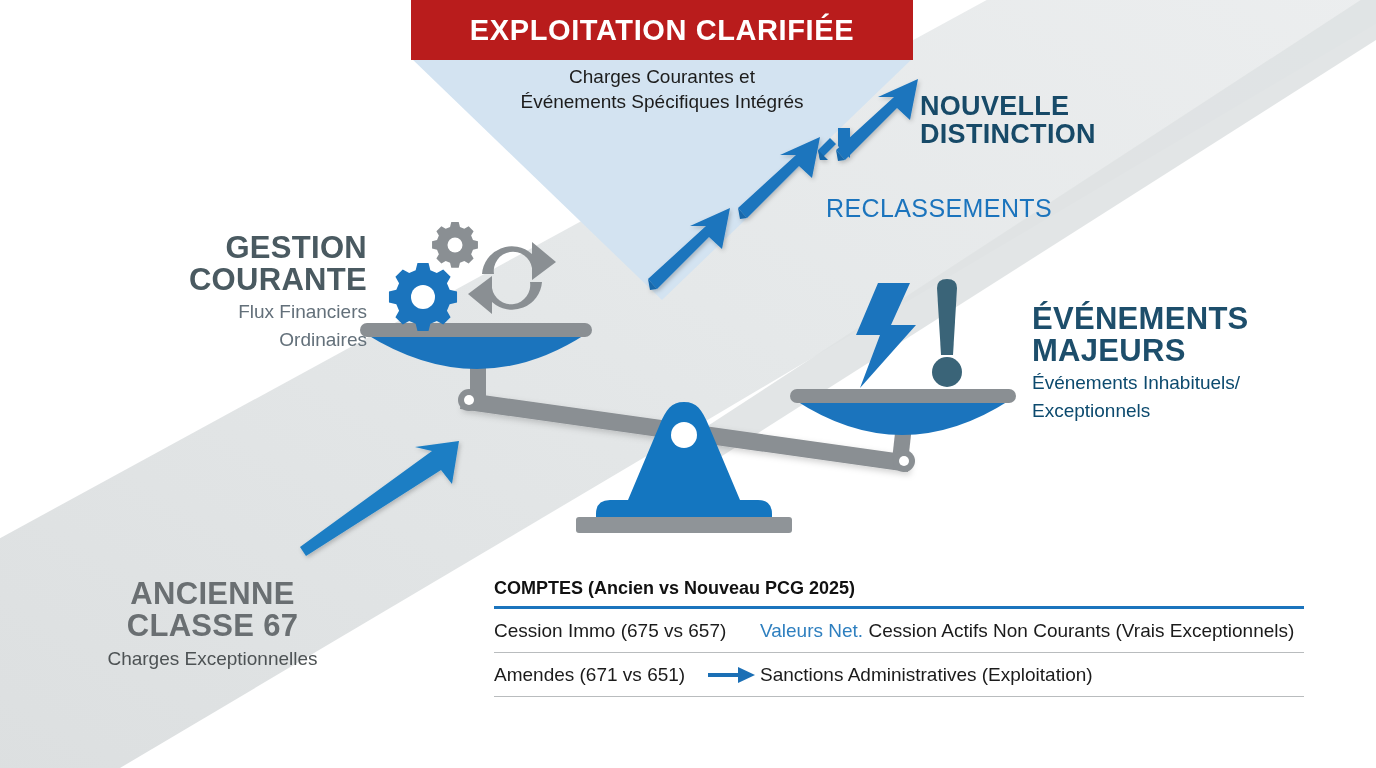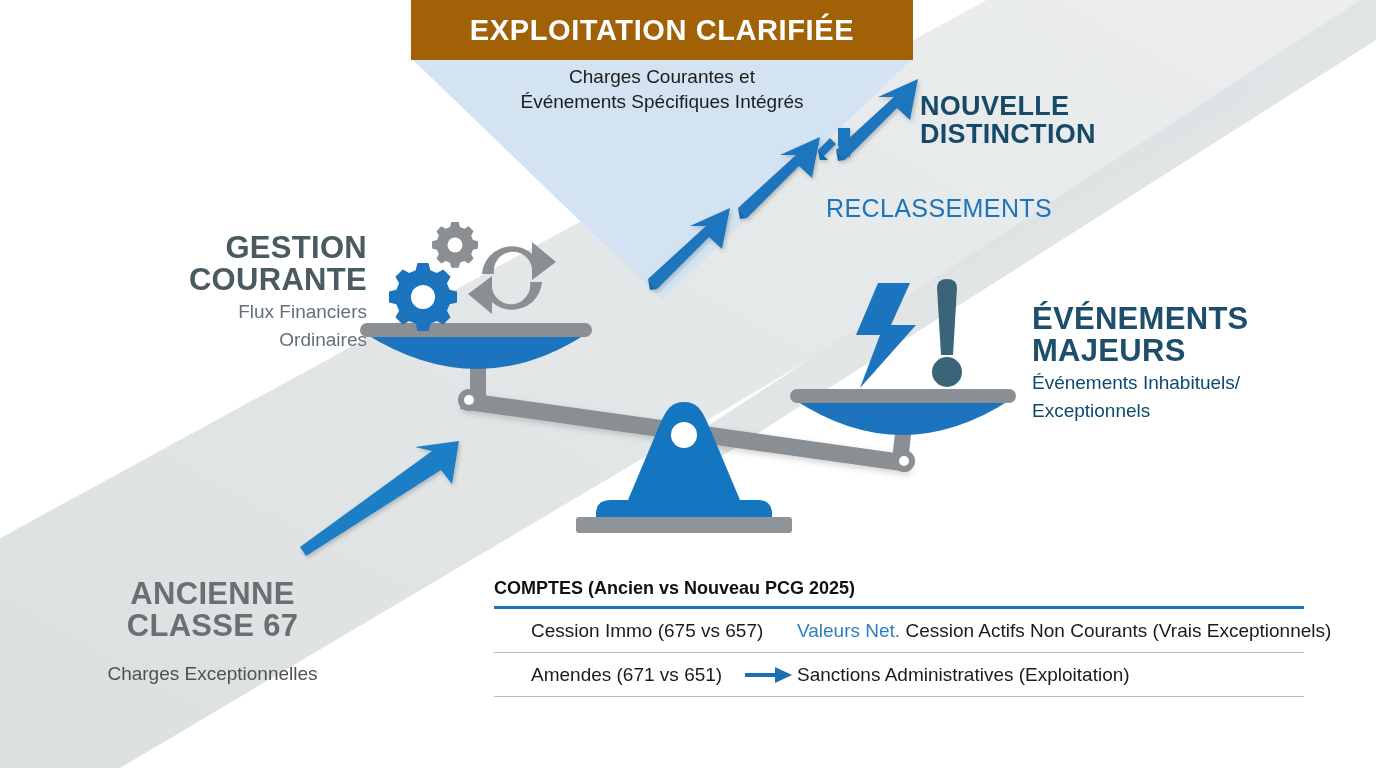--- a/index.html
+++ b/index.html
@@ -11,21 +11,21 @@
     position:relative;
   }
   #stage{position:absolute;left:0;top:0;width:1376px;height:768px;}
   #bg{position:absolute;left:0;top:0;width:1376px;height:768px;}
 
   .abs{position:absolute;}
 
   
   #banner{
     left:411px;top:0;width:502px;height:60px;
-    background:#a16207;
+    background:#b91c1c;
     display:flex;align-items:center;justify-content:center;
     z-index:6;
   }
   #banner-title{
     color:#ffffff;
     font-size:29px;
     font-weight:bold;
     letter-spacing:.6px;
     white-space:nowrap;
   }
@@ -54,21 +54,21 @@
     text-align:left;z-index:6;
   }
   #lbl-evenements .bigtitle{font-size:31px;color:#1d4e6b;}
   #lbl-evenements .subtitle{font-size:19px;color:#0c4a6e;margin-top:5px;}
 
   #lbl-ancienne{
     left:40px;top:578px;width:345px;
     text-align:center;z-index:6;
   }
   #lbl-ancienne .bigtitle{font-size:31px;color:#6a6f72;}
-  #lbl-ancienne .subtitle{font-size:19px;color:#4d5254;margin-top:21px;}
+  #lbl-ancienne .subtitle{font-size:19px;color:#4d5254;margin-top:6px;}
 
   #lbl-nouvelle{
     left:920px;top:92px;width:260px;
     text-align:left;z-index:6;
   }
   #lbl-nouvelle .bigtitle{font-size:27px;color:#174a68;}
 
   #lbl-reclassements{
     left:826px;top:194px;
     font-size:25px;font-weight:normal;color:#1b74bd;
@@ -86,21 +86,21 @@
   #table-rule{height:3px;background:#1b74bd;width:100%;}
   .trow{
     display:flex;align-items:center;
     height:43px;
     border-bottom:1px solid #b9bcbe;
     font-size:19px;
     color:#1b1b1b;
     white-space:nowrap;
   }
   .trow:last-child{border-bottom:1px solid #b9bcbe;}
-  .tcol-old{width:210px;flex:0 0 210px;margin-left:37px;}
+  .tcol-old{width:210px;flex:0 0 210px;}
   .tcol-arrow{width:56px;flex:0 0 56px;display:flex;align-items:center;justify-content:center;}
   .tcol-new{flex:1 1 auto;}
   .blue{color:#2e7fbf;}
   .arrow-svg{display:block;}
 </style>
 </head>
 <body>
 
 <div id="stage">
 

